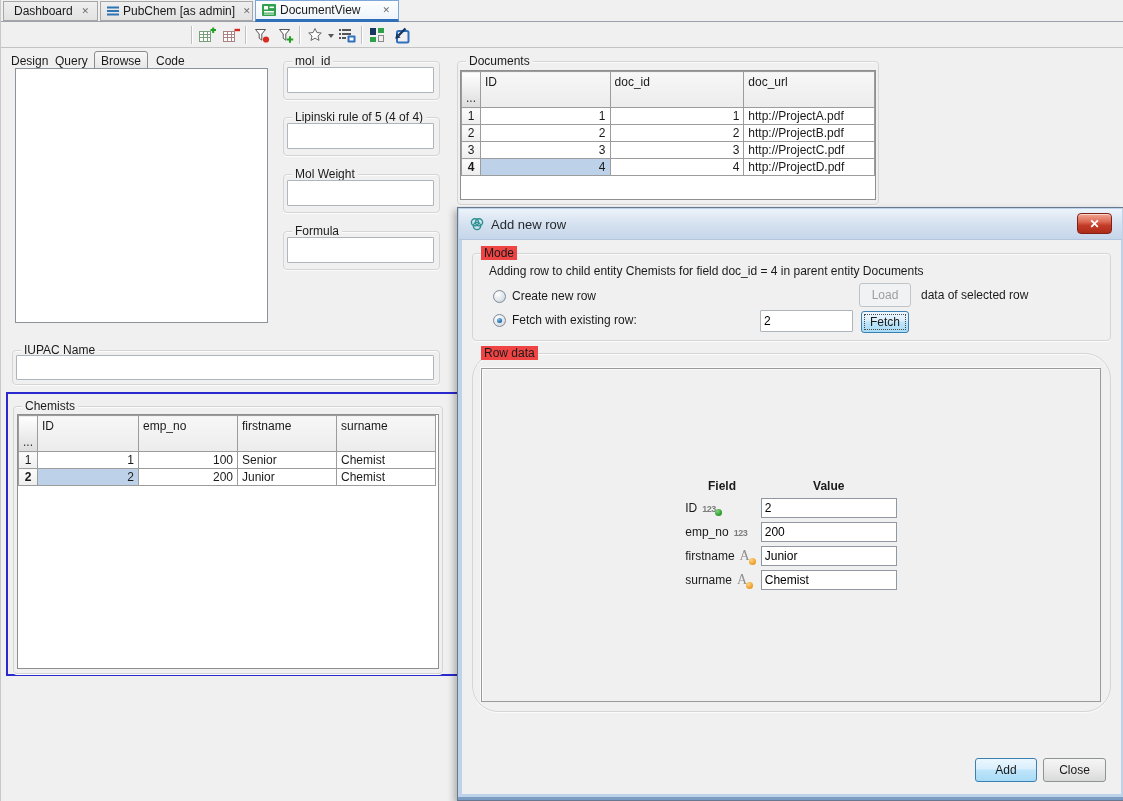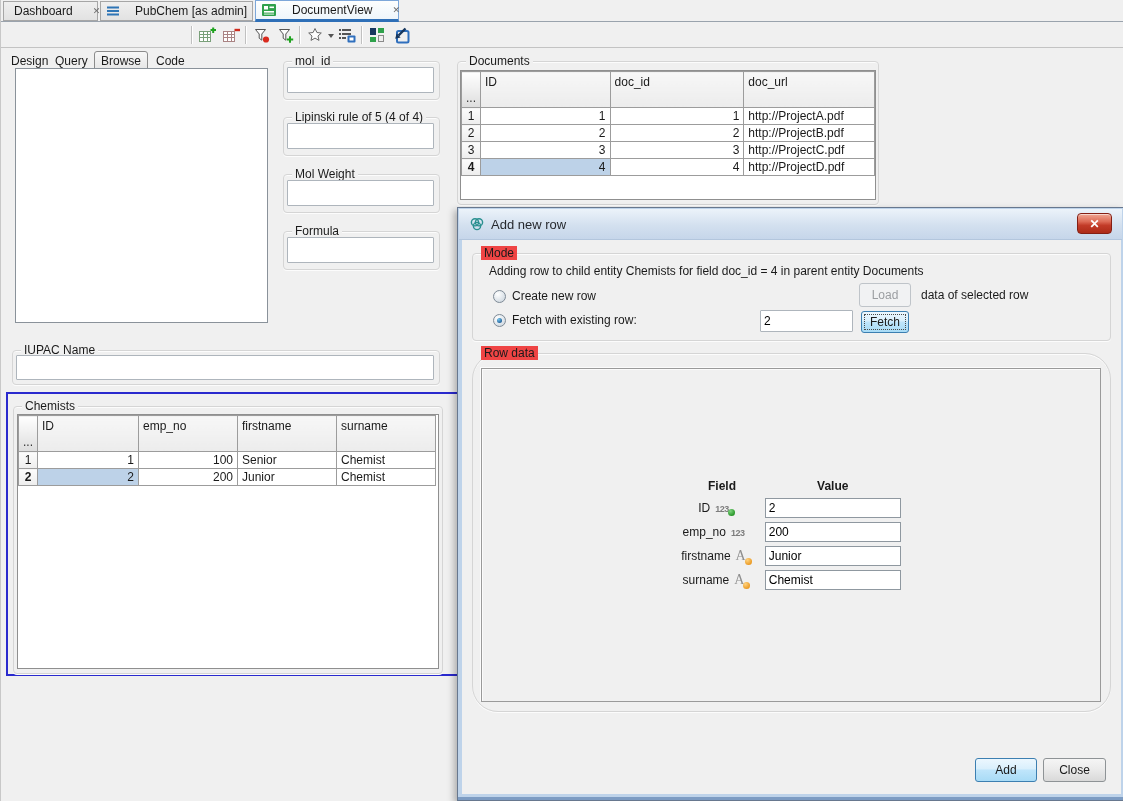--- a/index.html
+++ b/index.html
@@ -4,21 +4,21 @@
 <style>
   html,body{margin:0;padding:0;background:#d7d7d7;}
   .app{position:relative;width:1123px;height:801px;background:#f0f0f0;
        font-family:"Liberation Sans",sans-serif;font-size:12px;color:#1a1a1a;
        overflow:hidden;border-left:1px solid #c8c8c8;box-sizing:border-box;}
 
   
   .tabbar{position:absolute;left:0;top:0;width:100%;height:22px;background:#f0f0f0;
           border-bottom:1px solid #9aa3ad;box-sizing:border-box;}
   .tab{position:absolute;top:1px;height:20px;display:flex;align-items:center;
-       padding:0 6px;box-sizing:border-box;cursor:default;gap:12px;}
+       padding:0 6px;box-sizing:border-box;cursor:default;}
   .tab.inactive{background:linear-gradient(#efefef,#e2e2e2);border:1px solid #a6a6a6;}
   .tab.active{top:0;height:22px;background:linear-gradient(#fdfefe,#eef5fb);
        border:1px solid #7da7d9;border-bottom:3px solid #2e6fb7;z-index:2;}
   .tab-label{padding:0 6px 0 4px;white-space:nowrap;}
   .tab-close{color:#6e6e6e;font-size:9px;line-height:9px;margin-left:auto;padding:2px;cursor:pointer;}
   .tab-icon{display:inline-flex;align-items:center;}
   .t-dash{left:2px;width:95px;}
   .t-pub{left:99px;width:153px;}
   .t-doc{left:254px;width:144px;}
 
@@ -97,21 +97,21 @@
   .load-suffix{position:absolute;left:448px;top:34px;white-space:nowrap;}
   .join-input{left:287px;top:56px;width:93px;height:22px;}
   .fetch-btn{left:388px;top:57px;width:48px;height:22px;}
 
   .rowdata-gb{left:10px;top:113px;width:637px;height:357px;border-radius:26px;}
   .rd-panel{position:absolute;left:8px;top:14px;width:620px;height:334px;box-sizing:border-box;
        border:1px solid #9a9a9a;box-shadow:1px 1px 0 #fbfbfb inset, -1px -1px 0 #fbfbfb;
        display:flex;align-items:center;justify-content:center;}
   table.fieldform{border-collapse:separate;border-spacing:0 1px;}
   .fieldform th{font-weight:bold;text-align:center;padding:0 4px 3px 4px;font-size:12px;}
-  .fieldform td.flabel{text-align:center;padding-right:18px;white-space:nowrap;height:21px;}
+  .fieldform td.flabel{text-align:left;padding-right:10px;white-space:nowrap;height:21px;}
   .fieldform td.fval input{width:136px;height:20px;border:1px solid #8f98a0;background:#fff;
        font:12px "Liberation Sans",sans-serif;padding:0 3px;box-sizing:border-box;}
   .t123{font-size:9px;font-weight:bold;color:#7d7d7d;margin-left:5px;letter-spacing:-.5px;position:relative;}
   .tA{font-family:"Liberation Serif",serif;font-size:14px;color:#8e8e8e;margin-left:5px;position:relative;}
   .badge{position:absolute;right:-6px;bottom:-2px;width:7px;height:7px;border-radius:50%;}
   .badge.green{background:radial-gradient(circle at 35% 30%,#7ed47e,#1f8f1f 80%);}
   .badge.orange{background:radial-gradient(circle at 35% 30%,#ffd27e,#e8941a 80%);}
 
   .add-btn{left:513px;top:518px;width:62px;height:24px;}
   .closedlg-btn{left:581px;top:518px;width:63px;height:24px;}

